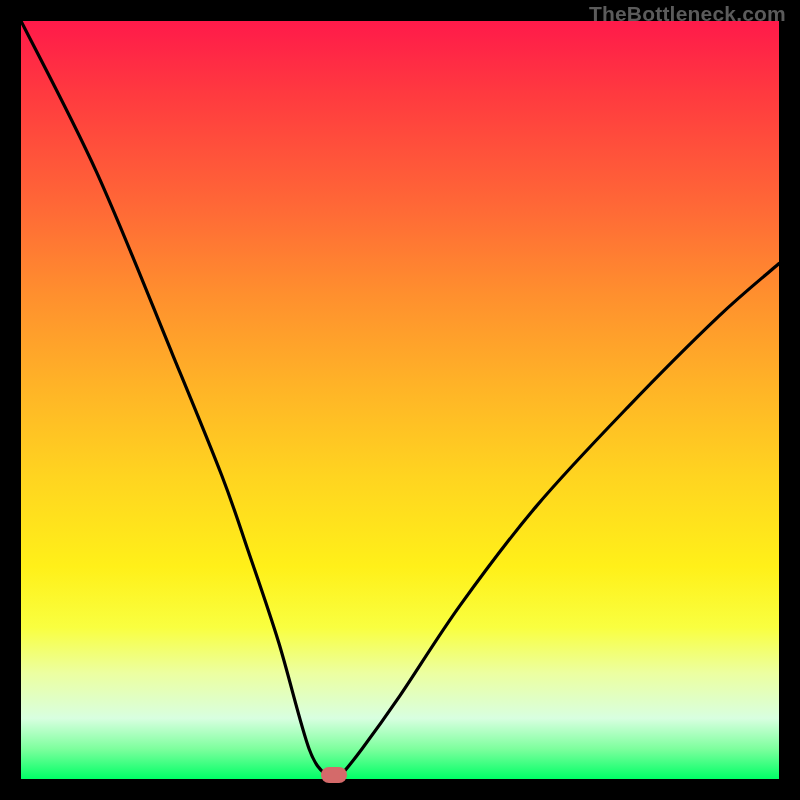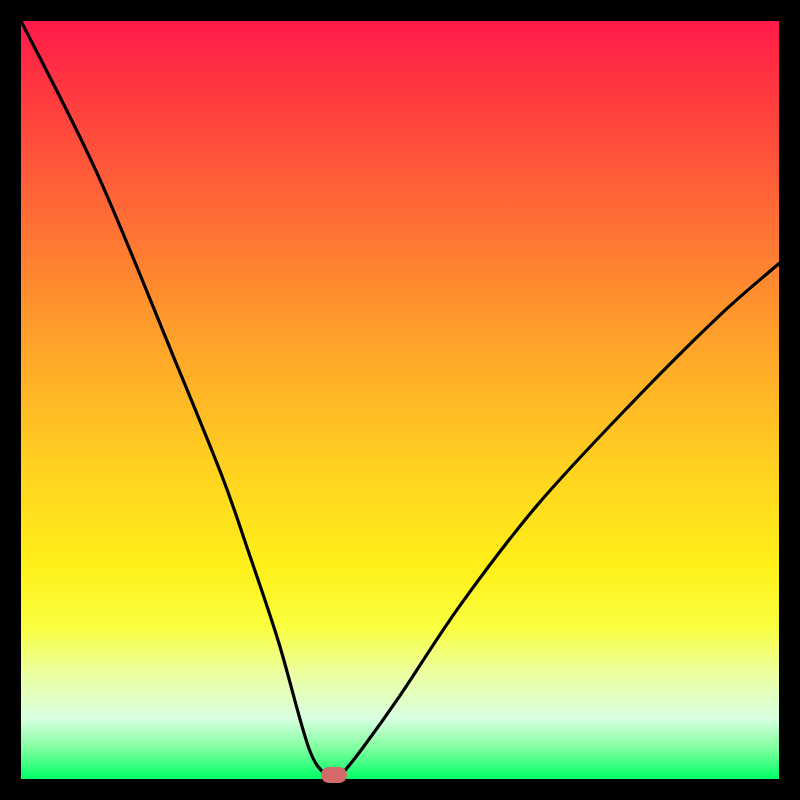--- a/index.html
+++ b/index.html
@@ -68,13 +68,14 @@
 </head>
 <body>
 
 <div class="frame">
   <div class="plot">
     <svg class="curve" viewBox="0 0 758 758" preserveAspectRatio="none">
       <path id="curve-path" d="M 0.00 0.00 C 12.63 25.27, 50.53 96.01, 75.80 151.60 C 101.07 207.19, 130.75 282.99, 151.60 333.52 C 172.44 384.05, 188.24 421.95, 200.87 454.80 C 213.50 487.65, 217.93 502.81, 227.40 530.60 C 236.88 558.39, 247.61 588.71, 257.72 621.56 C 267.83 654.41, 279.83 705.32, 288.04 727.68 C 296.25 750.04, 303.20 750.67, 306.99 755.73 C 310.78 760.78, 308.88 758.00, 310.78 758.00 C 312.67 758.00, 313.31 760.78, 318.36 755.73 C 323.41 750.67, 330.99 741.20, 341.10 727.68 C 351.21 714.16, 362.58 698.62, 379.00 674.62 C 395.42 650.62, 416.90 615.24, 439.64 583.66 C 462.38 552.08, 487.65 517.97, 515.44 485.12 C 543.23 452.27, 576.08 418.16, 606.40 386.58 C 636.72 355.00, 672.09 319.62, 697.36 295.62 C 722.63 271.62, 747.89 251.40, 758.00 242.56" fill="none" stroke="#000" stroke-width="3.2" stroke-linecap="round" stroke-linejoin="round"></path>
     </svg>
     <div class="pill" id="marker" style="left: 313.054px; top: 754.21px; background: rgb(212, 106, 106);"></div>
   </div>
+  <div class="watermark">TheBottleneck.com</div>
 </div>
 
 </body></html>

